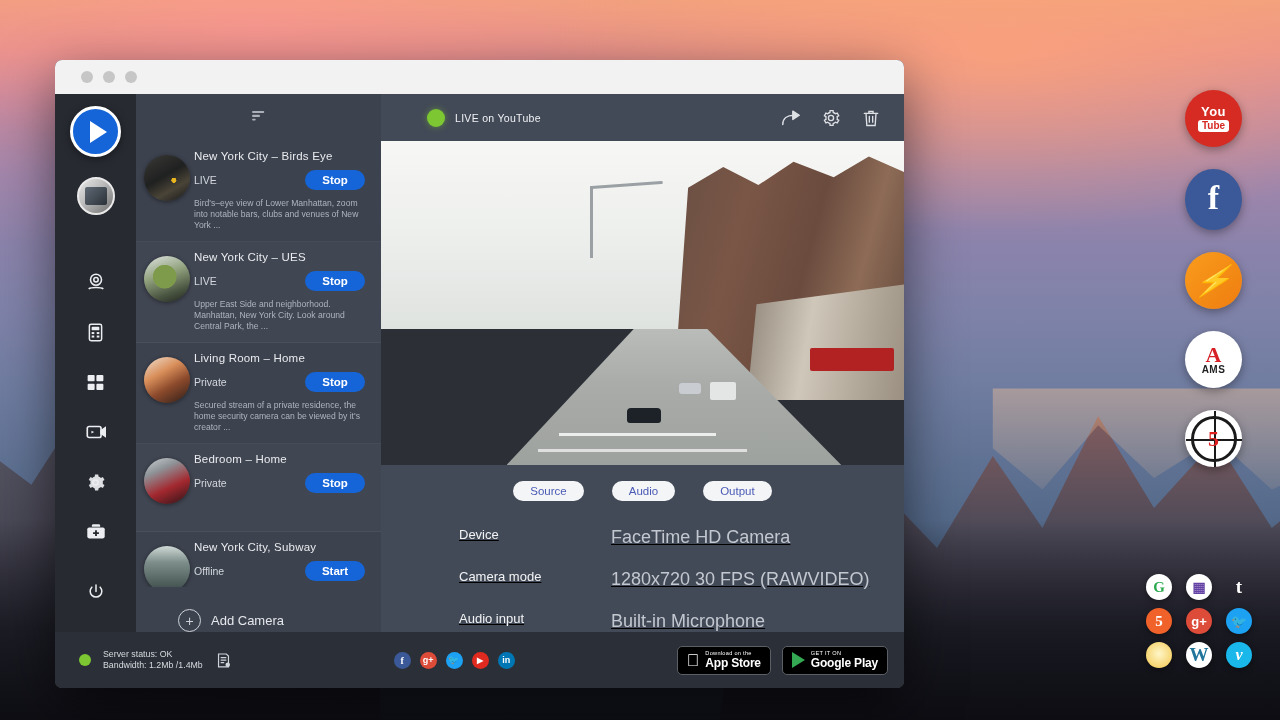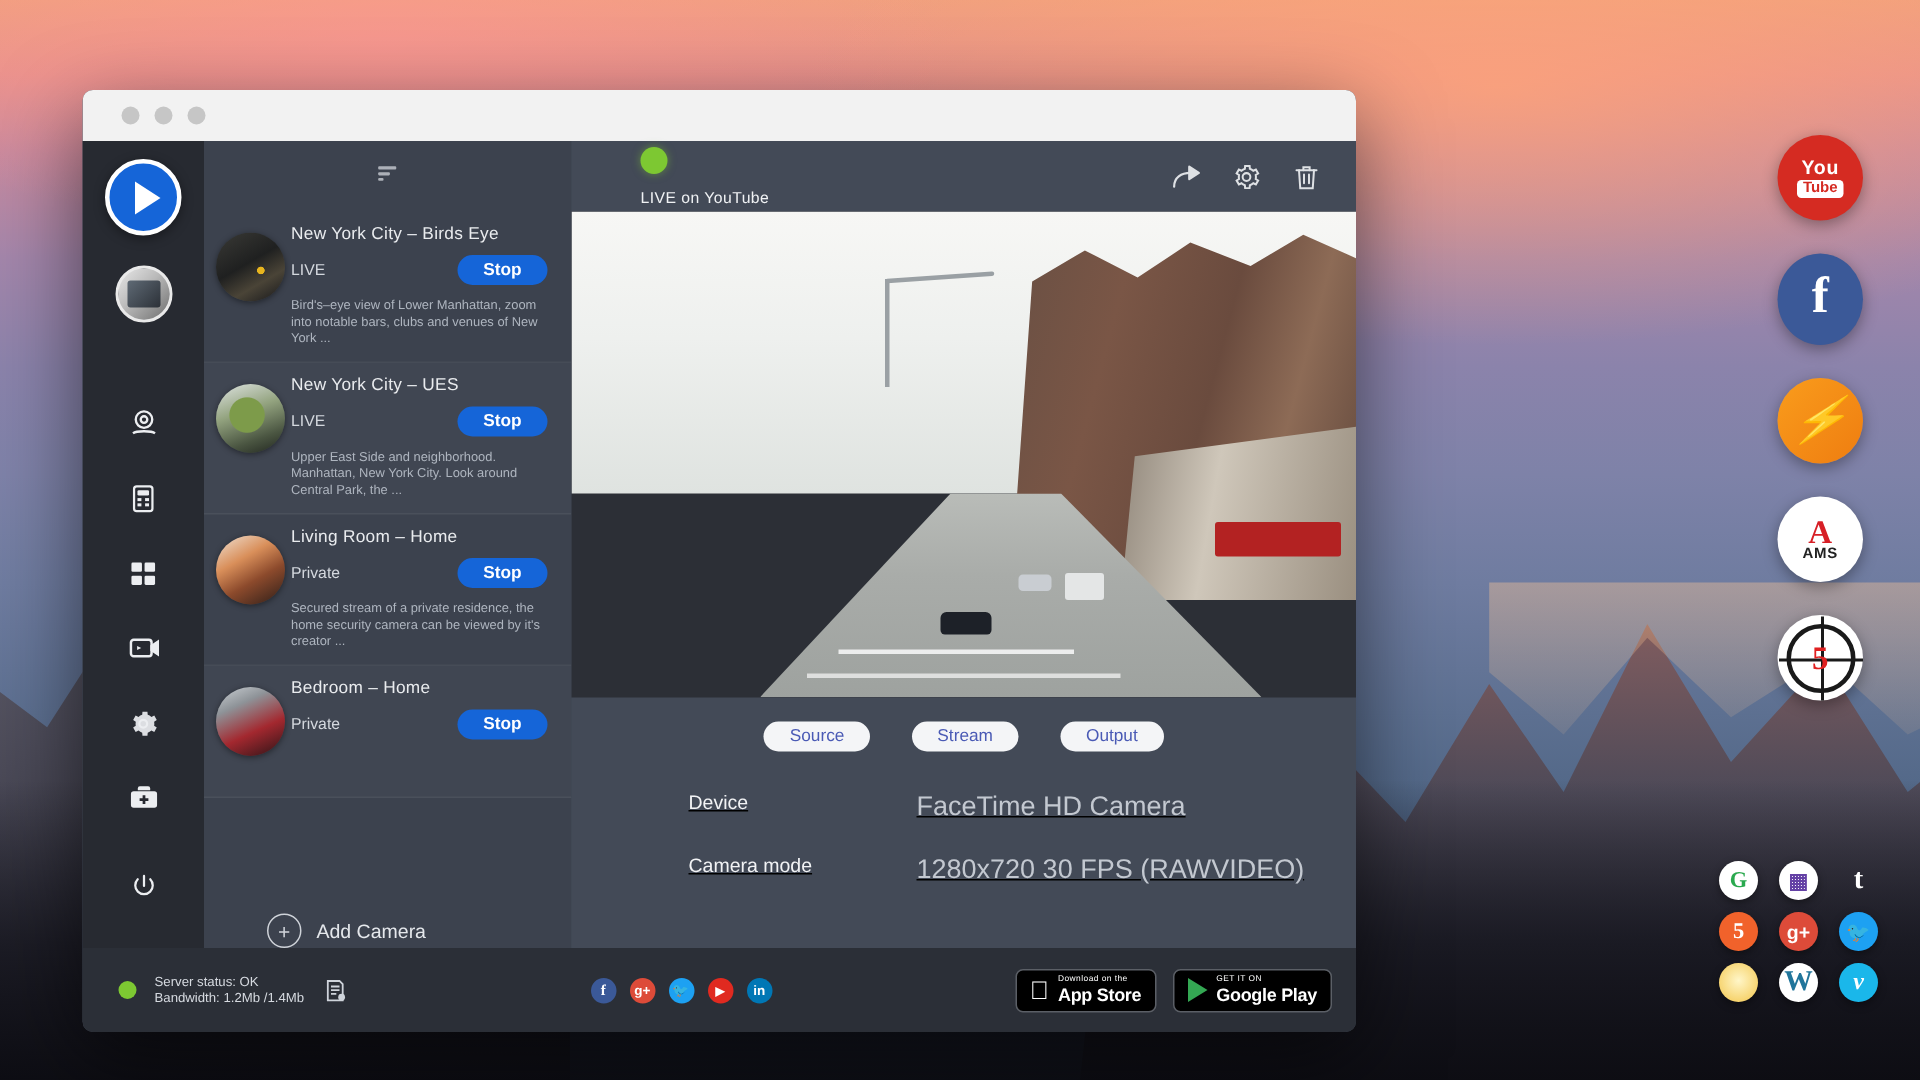--- a/index.html
+++ b/index.html
@@ -169,21 +169,21 @@
     width:21px;height:21px;border-radius:50%;border:1px solid #cfd3d9;color:#cfd3d9;
     display:flex;align-items:center;justify-content:center;font-size:14px;line-height:1;
   }
   #add-camera .label{color:#e5e8ec;font-size:13px;}
 
   
   #main-panel{flex:1;display:flex;flex-direction:column;min-width:0;background:#434a57;}
   #main-toolbar{
     height:47px;flex:0 0 auto;display:flex;align-items:center;padding:0 18px 0 12px;gap:10px;
   }
-  .live-wrap{display:flex;gap:10px;margin-left:34px;flex-direction:column;}
+  .live-wrap{display:flex;align-items:center;gap:10px;margin-left:34px;}
   .live-dot{width:18px;height:18px;border-radius:50%;background:#7dc832;box-shadow:0 0 6px rgba(125,200,50,.5);}
   .live-text{color:#f0f2f4;font-size:10.5px;letter-spacing:.3px;}
   .toolbar-spacer{flex:1;}
   .tb-icon{color:#eceef1;opacity:.92;display:flex;align-items:center;justify-content:center;width:30px;height:30px;cursor:pointer;}
   #video-stage{
     flex:0 0 auto;height:324px;margin:0;position:relative;overflow:hidden;background:#2c2f36;
   }
   #video-frame{position:absolute;inset:0;}
   .vid-sky{position:absolute;left:0;right:0;top:0;height:58%;
     background:linear-gradient(180deg,#f7f7f5 0%,#eef0ee 45%,#dfe3e0 100%);}
@@ -413,20 +413,29 @@
 
         <div class="cam-row">
           <div class="cam-thumb th4"></div>
           <div class="cam-title">Bedroom – Home</div>
           <div class="cam-statusline">
             <span class="cam-status">Private</span>
             <button class="cam-btn">Stop</button>
           </div>
         </div>
 
+        <div class="cam-row">
+          <div class="cam-thumb th5"></div>
+          <div class="cam-title">New York City, Subway</div>
+          <div class="cam-statusline">
+            <span class="cam-status">Offline</span>
+            <button class="cam-btn">Start</button>
+          </div>
+
+        </div>
 
       </div>
 
       <div id="add-camera">
         <span class="add-circle">+</span>
         <span class="label">Add Camera</span>
       </div>
     </div>
 
     <div id="main-panel">
@@ -472,32 +481,36 @@
           <div class="vid-pole"></div>
           <div class="vid-pole-arm"></div>
           <div class="vid-car"></div>
           <div class="vid-car2"></div>
           <div class="vid-truck"></div>
         </div>
       </div>
 
       <div id="tabs-row">
         <button class="tab-pill">Source</button>
-        <button class="tab-pill">Stream</button>
+        <button class="tab-pill">Audio</button>
         <button class="tab-pill">Output</button>
       </div>
 
       <div id="details">
         <div class="detail-row">
           <span class="detail-label">Device</span>
           <span class="detail-value">FaceTime HD Camera</span>
         </div>
         <div class="detail-row">
           <span class="detail-label">Camera mode</span>
           <span class="detail-value">1280x720 30 FPS (RAWVIDEO)</span>
+        </div>
+        <div class="detail-row">
+          <span class="detail-label">Audio input</span>
+          <span class="detail-value">Built-in Microphone</span>
         </div>
       </div>
 
     </div>
   </div>
 
   <div id="statusbar">
     <span class="sb-dot"></span>
     <span>
       <div class="sb-text">Server status: OK</div>

